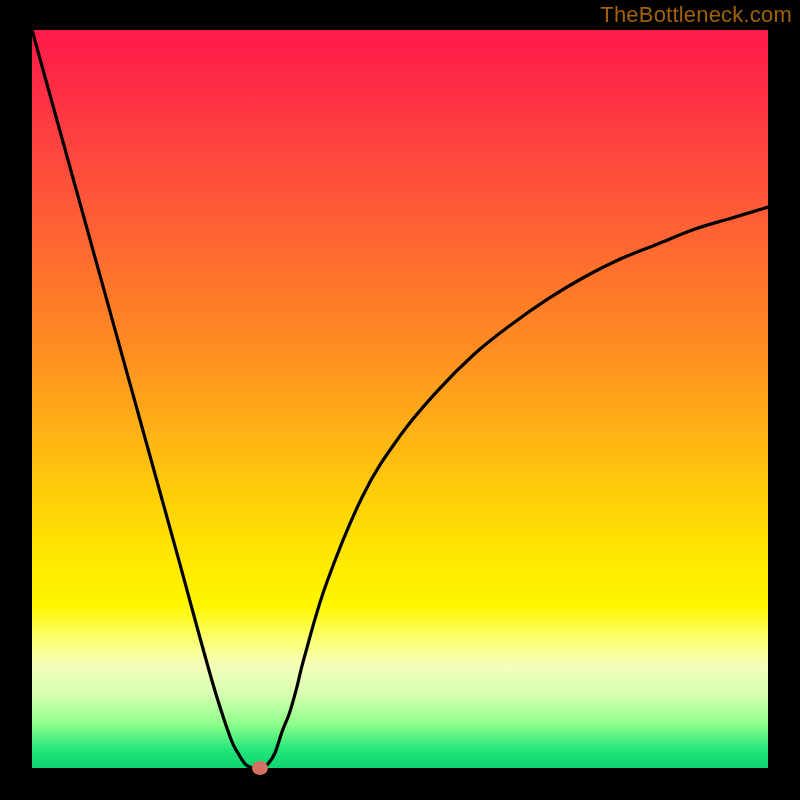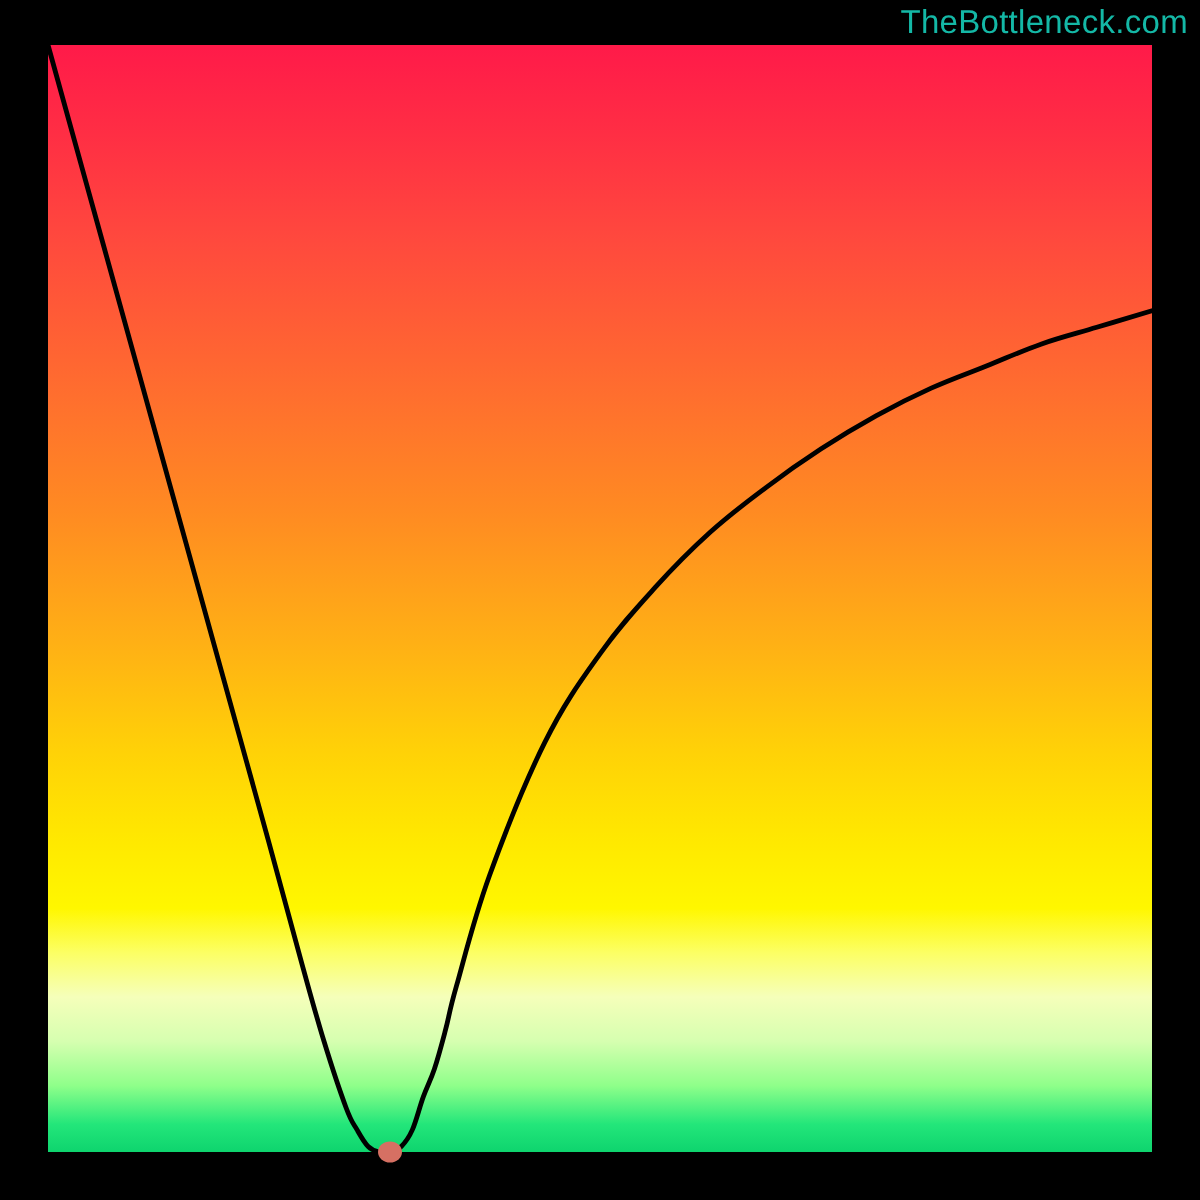--- a/index.html
+++ b/index.html
@@ -14,21 +14,21 @@
   .frame {
     position: relative;
     width: 800px;
     height: 800px;
     background: #000;
   }
   .watermark {
     position: absolute;
     top: 2px;
     right: 8px;
-    color: #14b8a6;
+    color: #a16207;
     font-size: 22px;
     font-weight: 500;
     letter-spacing: 0.2px;
     z-index: 10;
   }
   
   .plot-area {
     position: absolute;
     left: 32px;
     top: 30px;

